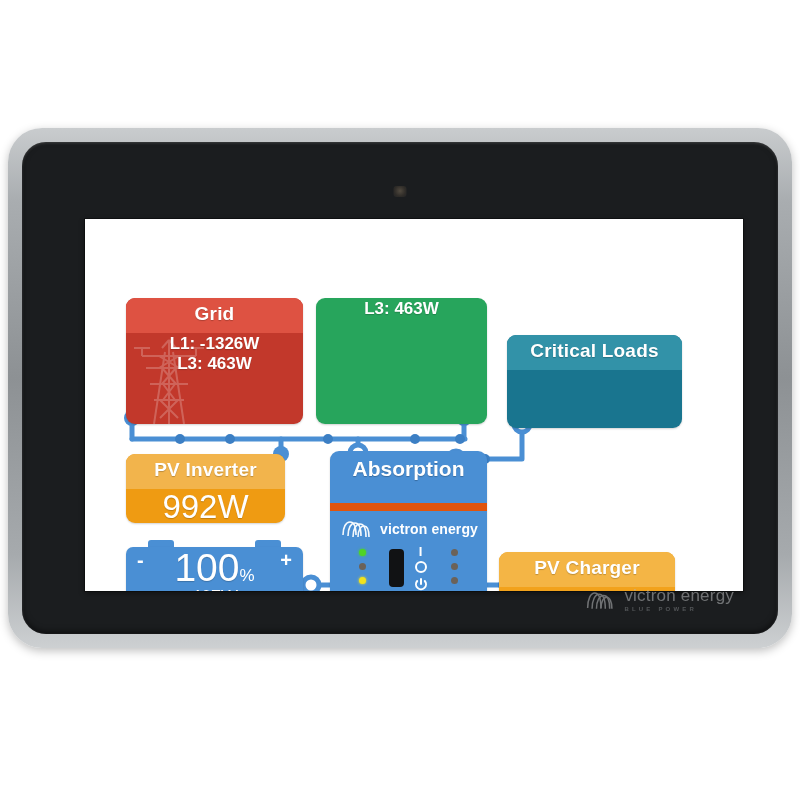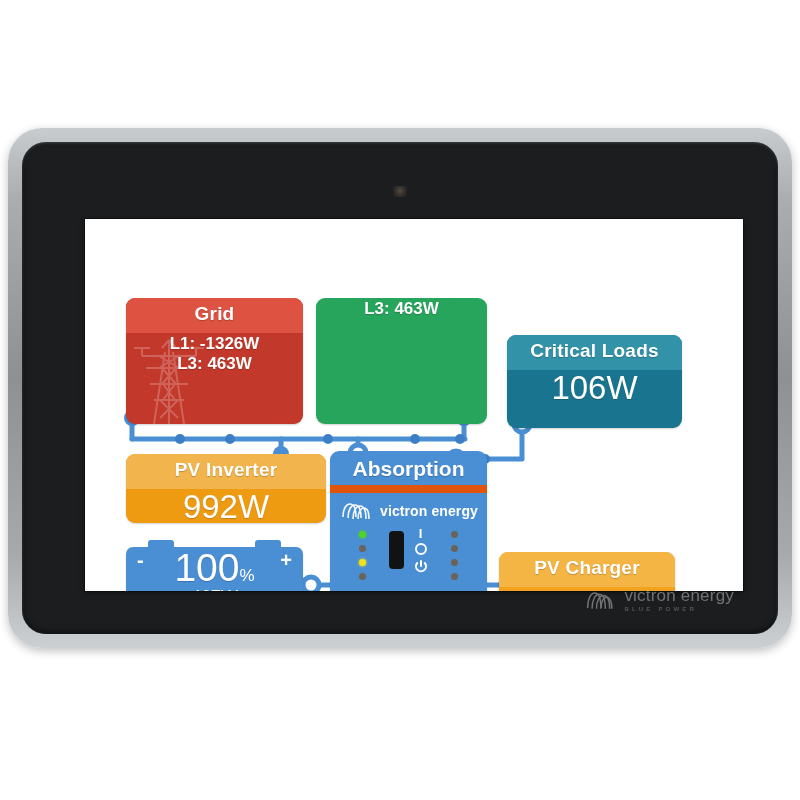--- a/index.html
+++ b/index.html
@@ -79,35 +79,35 @@
 
   
   #acloads-card{left:231px;top:79px;width:171px;height:126px;background:#27a55c;}
   #acloads-card .hd{background:#2fc46a;}
 
   
   #critical-card{left:422px;top:98px;width:175px;height:93px;background:#19758f;margin-top:18px;}
   #critical-card .hd{background:#3292a8;}
 
   
-  #pvinv-card{left:41px;top:235px;width:200px;height:69px;background:#ef9b12;}
+  #pvinv-card{left:41px;top:235px;width:159px;height:69px;background:#ef9b12;}
   #pvinv-card .hd{background:#f2b44c;}
 
   
   #pvchg-card{left:414px;top:333px;width:176px;height:68px;background:#f2a21c;}
   #pvchg-card .hd{background:#f4b545;}
 
   
   #absorption-card{
     position:absolute;left:245px;top:232px;width:157px;height:160px;
     background:#4a8fd4;border-radius:9px;overflow:hidden;color:#fff;text-align:center;
     box-shadow:0 1px 2px rgba(0,0,0,.18);
   }
   #absorption-card .hd{
-    font-size:21px;font-weight:700;padding:7px 4px 6px;line-height:1;
+    font-size:21px;font-weight:700;padding:7px 4px 24px;line-height:1;
     text-shadow:0 1px 1px rgba(0,0,0,.25);
   }
   #absorption-card .stripe{height:8px;background:#e0540c;}
   .vic-row{display:flex;align-items:center;justify-content:center;gap:7px;margin-top:8px;}
   .vic-row .vname{font-size:14px;font-weight:700;letter-spacing:.1px;}
   .panel{position:relative;height:74px;margin-top:2px;}
   .leds{position:absolute;display:flex;flex-direction:column;gap:7px;align-items:center;}
   .leds.left{left:29px;top:8px;}
   .leds.right{right:29px;top:8px;}
   .led{width:7px;height:7px;border-radius:50%;background:#6b6259;}
@@ -204,23 +204,20 @@
         </div>
 
         <div class="card" id="acloads-card">
           <div class="body">
             <div class="sub">L3: 463W</div>
           </div>
         </div>
 
         <div class="card" id="critical-card">
           <div class="hd">Critical Loads</div>
-          <div class="body">
-            <div class="big">106W</div>
-          </div>
         </div>
 
         <div class="card" id="pvinv-card">
           <div class="hd">PV Inverter</div>
           <div class="body">
             <div class="big">992W</div>
           </div>
         </div>
 
         <div id="battery-card" style="position:absolute;left:41px;top:321px;width:177px;height:88px;">

